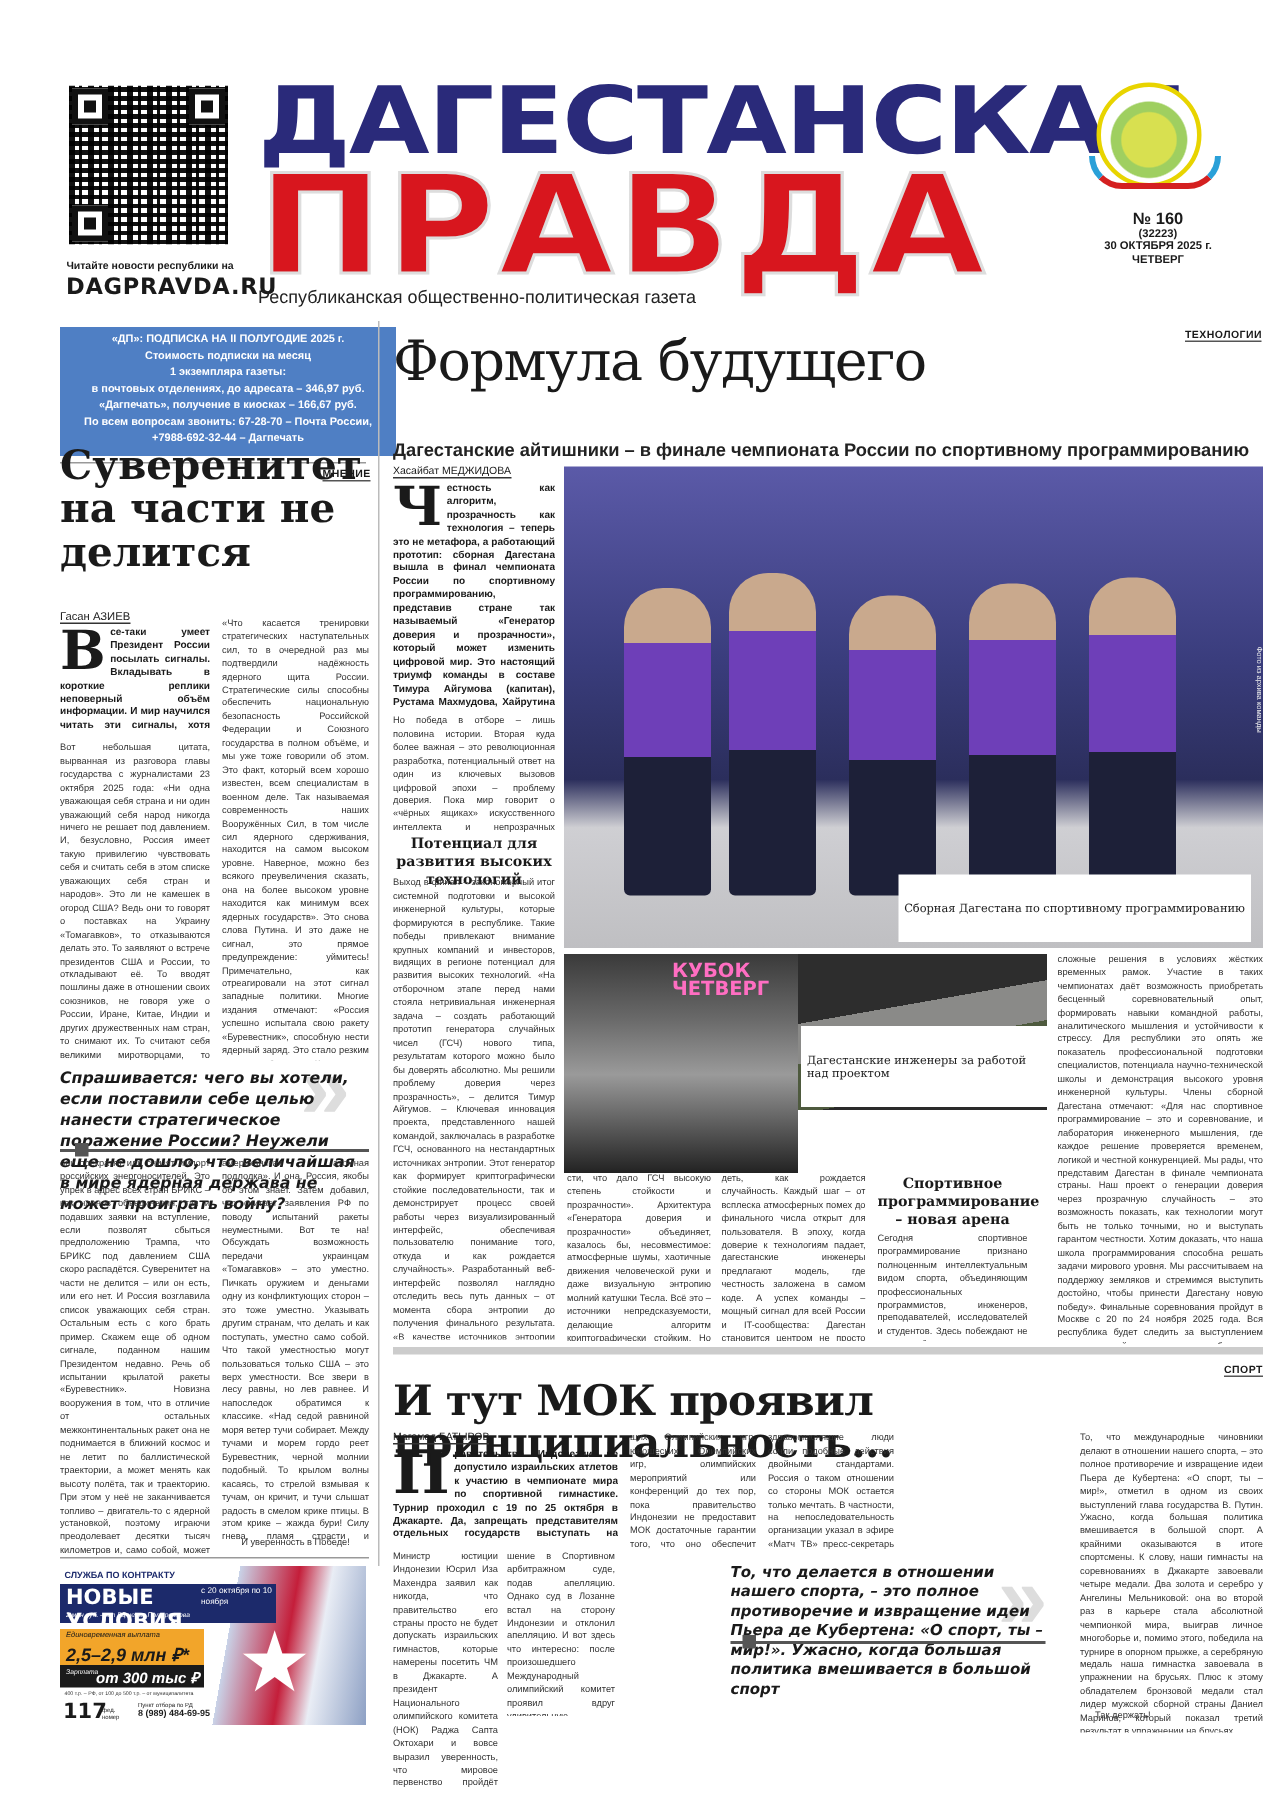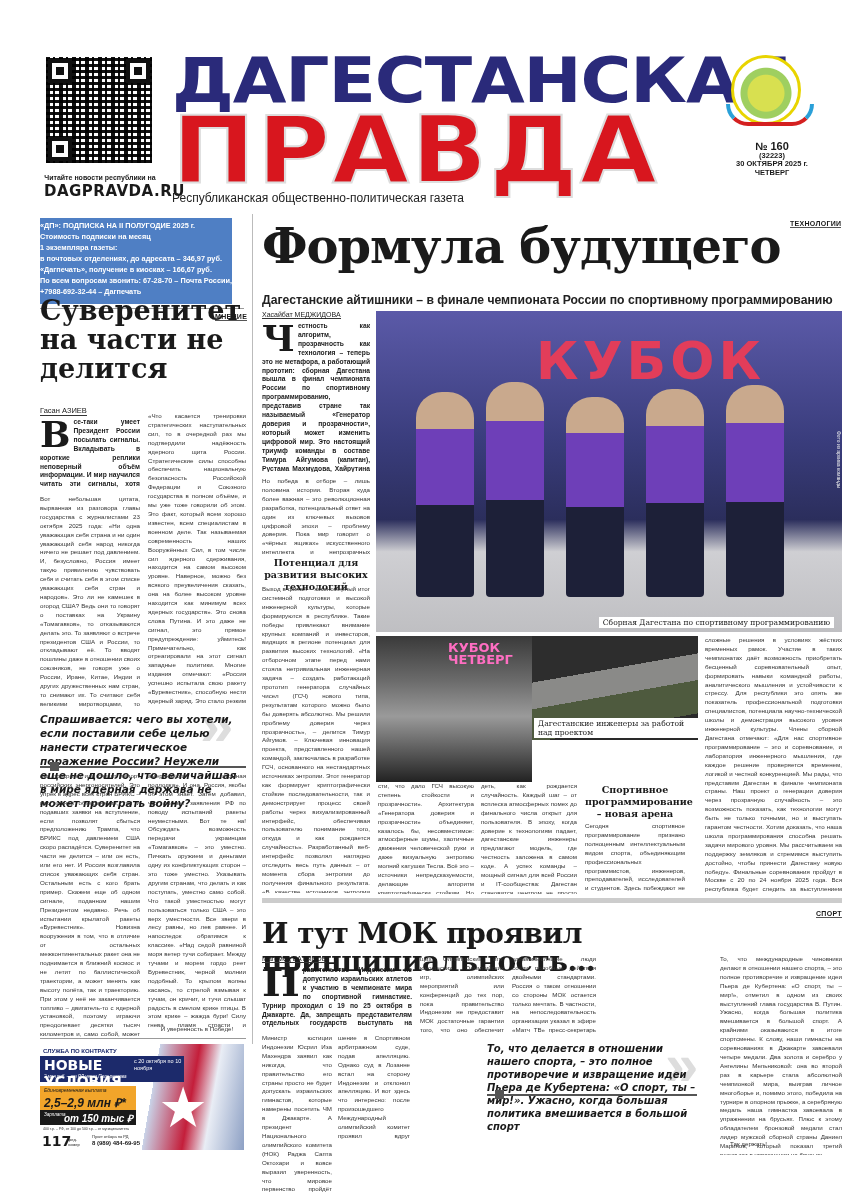--- a/index.html
+++ b/index.html
@@ -12,38 +12,38 @@
 .qr .c::after{content:"";position:absolute;left:4px;top:4px;width:8px;height:8px;background:#111}
 .qrcap{left:44px;top:174px;width:112px;text-align:center;font-size:7px;font-weight:bold}
 .qrurl{left:44px;top:182px;width:112px;text-align:center;font-size:15px;font-weight:bold;letter-spacing:.5px;font-family:"DejaVu Sans",sans-serif}
 .mast1{left:172px;top:50px;font-size:62px;font-weight:900;color:#2a2a7a;font-family:"DejaVu Sans",sans-serif;letter-spacing:-1px;line-height:1;transform:scaleX(1.12);transform-origin:left}
 .mast2{left:172px;top:105px;font-size:92px;font-weight:900;color:#d8161e;font-family:"DejaVu Sans",sans-serif;letter-spacing:2px;line-height:1;-webkit-text-stroke:2px #ddd;transform:scaleX(1.08);transform-origin:left}
 .tagline{left:172px;top:191px;font-size:12px;color:#222}
 .emblem{left:731px;top:55px;width:70px;height:70px;border-radius:50%;border:3px solid #e8d400;background:radial-gradient(circle at 50% 55%,#d8e050 0 18px,#9fcf60 19px 25px,#fff 26px)}
 .emblem::before{content:"";position:absolute;left:-8px;bottom:-4px;width:80px;height:18px;border-radius:0 0 40px 40px;border-bottom:4px solid #d42020;border-left:4px solid #2aa0d8;border-right:4px solid #2aa0d8}
 .issue{left:736px;top:140px;width:72px;text-align:center;font-weight:bold;line-height:1.1}
 .issue .n{font-size:11px}.issue .s{font-size:7.5px}
-.sub{left:40px;top:218px;width:192px;height:86px;background:#4f7fc4;color:#fff;font-size:7.3px;font-weight:bold;text-align:left;line-height:11px;padding-top:2px}
+.sub{left:40px;top:218px;width:224px;height:86px;background:#4f7fc4;color:#fff;font-size:7.3px;font-weight:bold;text-align:center;line-height:11px;padding-top:2px}
 .rule{background:#999}
 .h1a{left:40px;top:306px;font-family:"DejaVu Serif",serif;font-size:27px;font-weight:bold;line-height:29px;width:200px}
 .rubric{font-size:7px;font-weight:bold;letter-spacing:.3px;border-bottom:1px solid #555}
 .byline{font-size:7.5px;border-bottom:1px solid #333;display:inline-block}
 .col{font-size:6.2px;line-height:8.9px;text-align:justify;color:#333;overflow:hidden}
 .lead{font-size:6.7px;line-height:8.9px;font-weight:bold;text-align:justify;overflow:hidden}
 .drop{float:left;font-family:"DejaVu Serif",serif;font-size:36px;line-height:32px;margin-right:3px}
 .quote{font-family:"DejaVu Sans",sans-serif;font-style:italic;font-weight:bold;font-size:10.5px;line-height:14px}
 .quote-rule{height:2px;background:#555}
 .quote-sq{width:9px;height:9px;background:#555}
 .chev{color:#ddd;font-size:60px;font-weight:bold;line-height:1}
-.h1b{left:262px;top:222px;font-family:"DejaVu Serif",serif;font-size:48px;font-weight:bold;line-height:1;letter-spacing:-1px}
+.h1b{left:262px;top:222px;font-family:"DejaVu Serif",serif;font-size:37px;font-weight:normal;line-height:1;letter-spacing:-1px}
 .deck{left:262px;top:293px;font-size:12.2px;font-weight:bold;color:#222}
 .photo1{left:376px;top:311px;width:466px;height:321px;background:linear-gradient(180deg,#5b5aa8 0%,#3a3d7d 40%,#2b2e5c 65%,#cfcfd3 75%,#bfbfc2 100%)}
 .photo1 .brand{position:absolute;left:160px;top:20px;color:#e23d5a;font-size:52px;font-weight:900;font-family:"DejaVu Sans",sans-serif;letter-spacing:4px}
 .person{position:absolute;bottom:35px;width:58px;height:205px;border-radius:26px 26px 4px 4px;background:linear-gradient(180deg,#c9a98d 0 18%,#6e3fb8 18% 55%,#1d2038 55% 100%)}
-.cap{position:absolute;background:#fff;color:#222;font-size:7.6px;padding:1px 4px;font-family:"DejaVu Serif",serif}
+.cap{position:absolute;background:#fff;color:#222;font-size:7.6px;padding:18px 4px;font-family:"DejaVu Serif",serif}
 .photo2{left:376px;top:636px;width:156px;height:146px;background:linear-gradient(180deg,#3a3a3a 0%,#6a6a6a 30%,#9a9a9a 55%,#222 100%)}
 .photo2 .kub{position:absolute;left:72px;top:6px;color:#ff6ec2;font-weight:900;font-size:13px;line-height:12px;font-family:"DejaVu Sans",sans-serif}
 .subhead{font-family:"DejaVu Serif",serif;font-weight:bold;font-size:9.5px;text-align:center;line-height:12px}
 .h1c{left:262px;top:920px;font-family:"DejaVu Serif",serif;font-size:28px;font-weight:bold;line-height:1;letter-spacing:-.5px}
 .ad{left:40px;top:1044px;width:204px;height:106px;background:linear-gradient(100deg,#fff 0 54%,#c9d3e8 54%,#c41e3a 72%,#e9edf5 82%,#8da0c4 100%)}
 .ad .top{position:absolute;left:3px;top:4px;font-size:6px;font-weight:bold;color:#1c2a6b}
 .ad .bar1{position:absolute;left:0;top:12px;width:144px;height:26px;background:#1c2a6b;color:#fff}
 .ad .bar2{position:absolute;left:0;top:42px;width:96px;height:24px;background:#f2a52a}
 .ad .bar3{position:absolute;left:0;top:66px;width:96px;height:15px;background:#1a1a1a;color:#fff}
 .ad .star{position:absolute;left:118px;top:36px;color:#fff;font-size:56px;line-height:1;text-shadow:0 0 0 #c41e3a}
@@ -104,21 +104,21 @@
     <span style="position:absolute;left:4px;top:1px;font-size:14px;font-weight:bold;font-family:'DejaVu Sans',sans-serif">НОВЫЕ УСЛОВИЯ</span>
     <span style="position:absolute;left:94px;top:2px;width:48px;font-size:5.5px;line-height:7px">с 20 октября по 10 ноября</span>
     <span style="position:absolute;left:4px;top:18px;font-size:4.5px;font-style:italic">2 млн руб. – от РД через Полк резерва</span>
   </div>
   <div class="bar2">
     <span style="position:absolute;left:4px;top:1px;font-size:5px;font-style:italic">Единовременная выплата</span>
     <span style="position:absolute;left:4px;top:8px;font-size:12px;font-weight:bold;font-style:italic">2,5–2,9 млн ₽*</span>
   </div>
   <div class="bar3">
     <span style="position:absolute;left:4px;top:2px;font-size:4.5px;font-style:italic">Зарплата</span>
-    <span style="position:absolute;left:24px;top:1px;font-size:10px;font-weight:bold;font-style:italic">от 150 тыс ₽</span>
+    <span style="position:absolute;left:24px;top:1px;font-size:10px;font-weight:bold;font-style:italic">от 300 тыс ₽</span>
   </div>
   <div style="position:absolute;left:3px;top:83px;font-size:3.5px;color:#333">400 т.р. – РФ, от 100 до 500 т.р. – от муниципалитета</div>
   <div style="position:absolute;left:2px;top:89px;font-size:14px;font-weight:bold;font-family:'DejaVu Sans',sans-serif">117</div>
   <div style="position:absolute;left:28px;top:93px;font-size:4px;width:18px">фед. номер</div>
   <div style="position:absolute;left:52px;top:90px;font-size:4px">Пункт отбора по РД</div>
   <div style="position:absolute;left:52px;top:96px;font-size:6px;font-weight:bold">8 (989) 484-69-95</div>
   <div class="star">★</div>
 </div>
 
 <div class="abs rubric" style="left:790px;top:220px">ТЕХНОЛОГИИ</div>
@@ -126,21 +126,20 @@
 <div class="abs deck">Дагестанские айтишники – в финале чемпионата России по спортивному программированию</div>
 <div class="abs byline" style="left:262px;top:311px;font-size:7px">Хасайбат МЕДЖИДОВА</div>
 <div class="abs lead" style="left:262px;top:322px;width:108px;height:150px">
   <span class="drop">Ч</span><span>естность как алгоритм, прозрачность как технология – теперь это не метафора, а работающий прототип: сборная Дагестана вышла в финал чемпионата России по спортивному программированию, представив стране так называемый «Генератор доверия и прозрачности», который может изменить цифровой мир. Это настоящий триумф команды в составе Тимура Айгумова (капитан), Рустама Махмудова, Хайрутина Штанчаева, Магомедкамила Багандова и Шукура Нагметова. Ребята выступают в дисциплине «Программирование продуктовое».</span>
 </div>
 <div class="abs col" style="left:262px;top:477px;width:108px;height:80px">Но победа в отборе – лишь половина истории. Вторая куда более важная – это революционная разработка, потенциальный ответ на один из ключевых вызовов цифровой эпохи – проблему доверия. Пока мир говорит о «чёрных ящиках» искусственного интеллекта и непрозрачных алгоритмах, способных влиять на биржи и выборы, команда дагестанских программистов предложила элегантное и мощное решение.</div>
 <div class="abs subhead" style="left:262px;top:557px;width:108px">Потенциал для развития высоких технологий</div>
 <div class="abs col" style="left:262px;top:585px;width:108px;height:308px">Выход в финал – закономерный итог системной подготовки и высокой инженерной культуры, которые формируются в республике. Такие победы привлекают внимание крупных компаний и инвесторов, видящих в регионе потенциал для развития высоких технологий. «На отборочном этапе перед нами стояла нетривиальная инженерная задача – создать работающий прототип генератора случайных чисел (ГСЧ) нового типа, результатам которого можно было бы доверять абсолютно. Мы решили проблему доверия через прозрачность», – делится Тимур Айгумов. – Ключевая инновация проекта, представленного нашей командой, заключалась в разработке ГСЧ, основанного на нестандартных источниках энтропии. Этот генератор как формирует криптографически стойкие последовательности, так и демонстрирует процесс своей работы через визуализированный интерфейс, обеспечивая пользователю понимание того, откуда и как рождается случайность». Разработанный веб-интерфейс позволял наглядно отследить весь путь данных – от момента сбора энтропии до получения финального результата. «В качестве источников энтропии наша команда предложила гибридную модель, где использовались атмосферные шумы, движения курсора мыши, время нажатия клавиш, системная энтропия и оригинальный источник – визуальная энтропия, основанная на анализе картины молний катушки Теслы, – добавляет он и подчёркивает, что такое решение позволило объединить в одной архитектуре естественные и техногенные источники неопределённо-</div>
 
 <div class="abs photo1">
-  <div class="brand">КУБОК</div>
   <div class="person" style="left:40px"></div>
   <div class="person" style="left:110px;height:215px"></div>
   <div class="person" style="left:190px;height:200px"></div>
   <div class="person" style="left:270px;height:208px"></div>
   <div class="person" style="left:350px;height:212px"></div>
   <div class="cap" style="right:8px;bottom:4px">Сборная Дагестана по спортивному программированию</div>
   <div style="position:absolute;right:0;top:120px;font-size:5px;color:#eee;writing-mode:vertical-rl">Фото из архива команды</div>
 </div>
 <div class="abs photo2" style="width:156px">
   <div class="kub">КУБОК ЧЕТВЕРГ</div>

